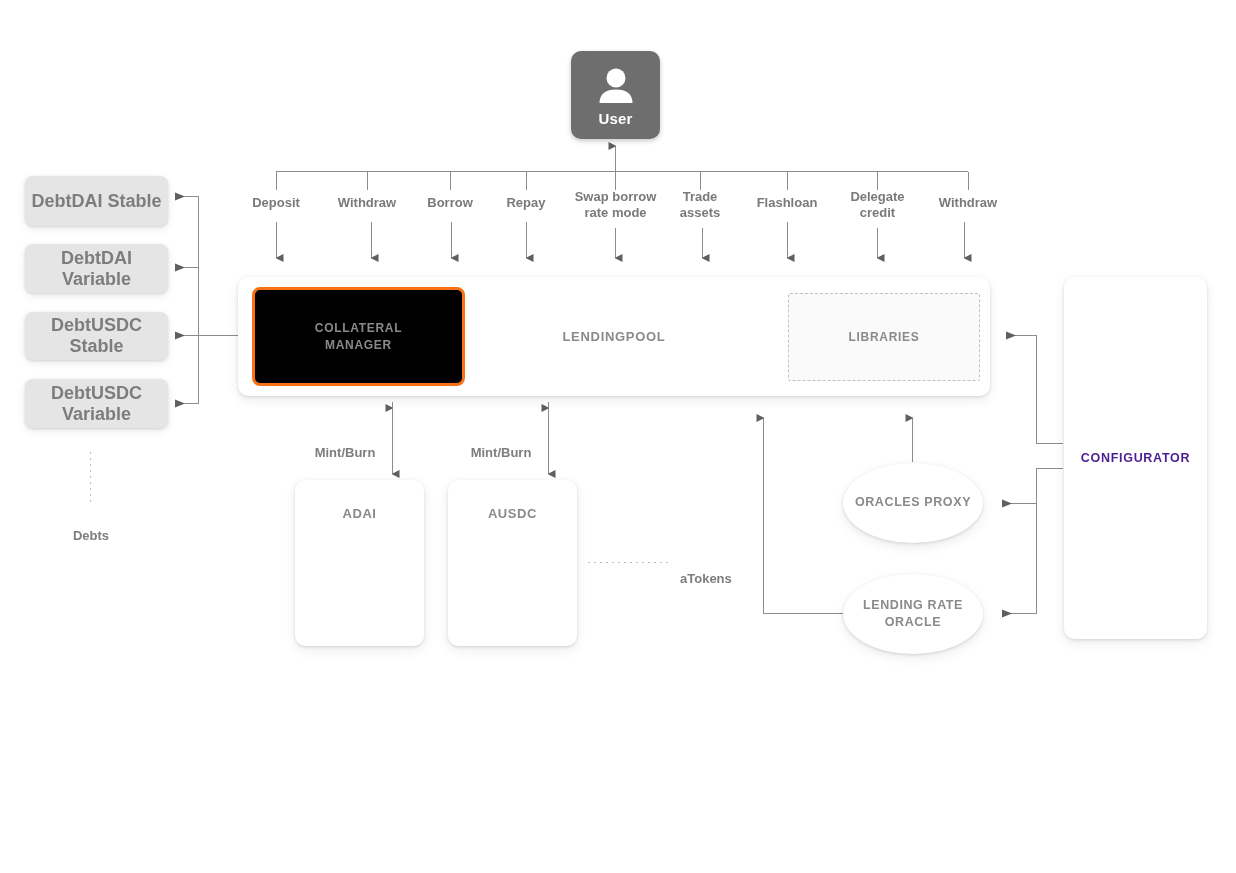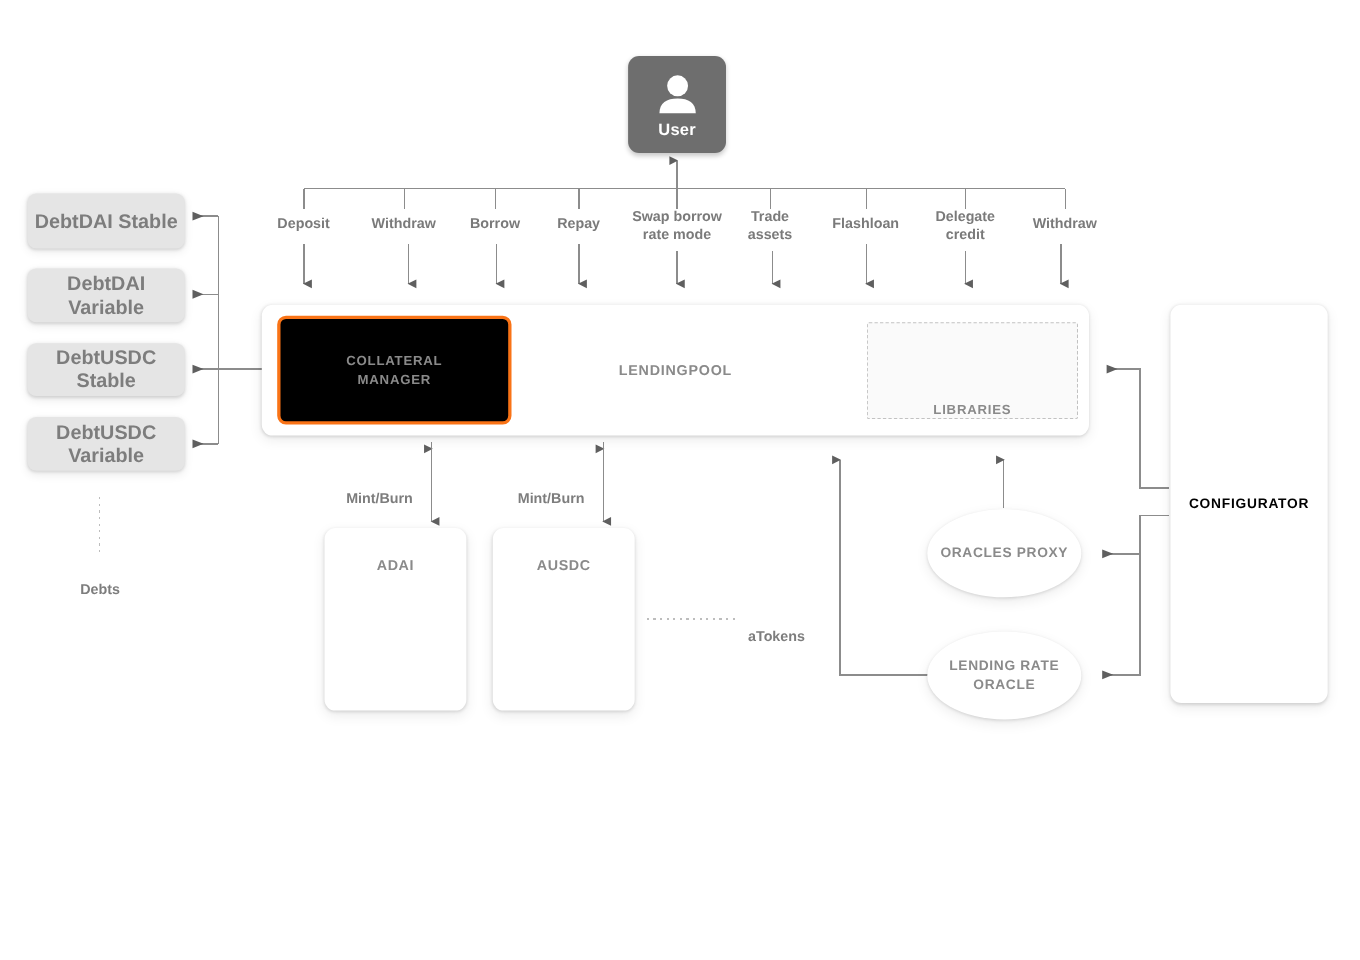--- a/index.html
+++ b/index.html
@@ -92,21 +92,20 @@
   }
   .sub-solid {
     background: #000000;
     border: 3px solid #f97316;
     border-radius: 8px;
   }
   .sub-dashed {
     background: #fafafa;
     border: 1px dashed #c2c2c2;
     border-radius: 2px;
-    align-items: flex-end;
   }
 
   
   .token-card {
     background: #ffffff;
     border-radius: 10px;
     box-shadow: 0 1px 3px rgba(0,0,0,0.13), 0 4px 12px rgba(0,0,0,0.08);
     display: block;
   }
   .token-title {
@@ -139,21 +138,21 @@
     color: #8a8a8a;
   }
 
   
   .config-box {
     background: #ffffff;
     border-radius: 10px;
     box-shadow: 0 1px 3px rgba(0,0,0,0.13), 0 4px 12px rgba(0,0,0,0.08);
     font-size: 12.5px;
     letter-spacing: 0.7px;
-    color: #000000;
+    color: #4c1d95;
   }
 
   
   .lbl {
     position: absolute;
     text-align: center;
     color: #7d7d7d;
     font-size: 13px;
     line-height: 1.25;
   }

